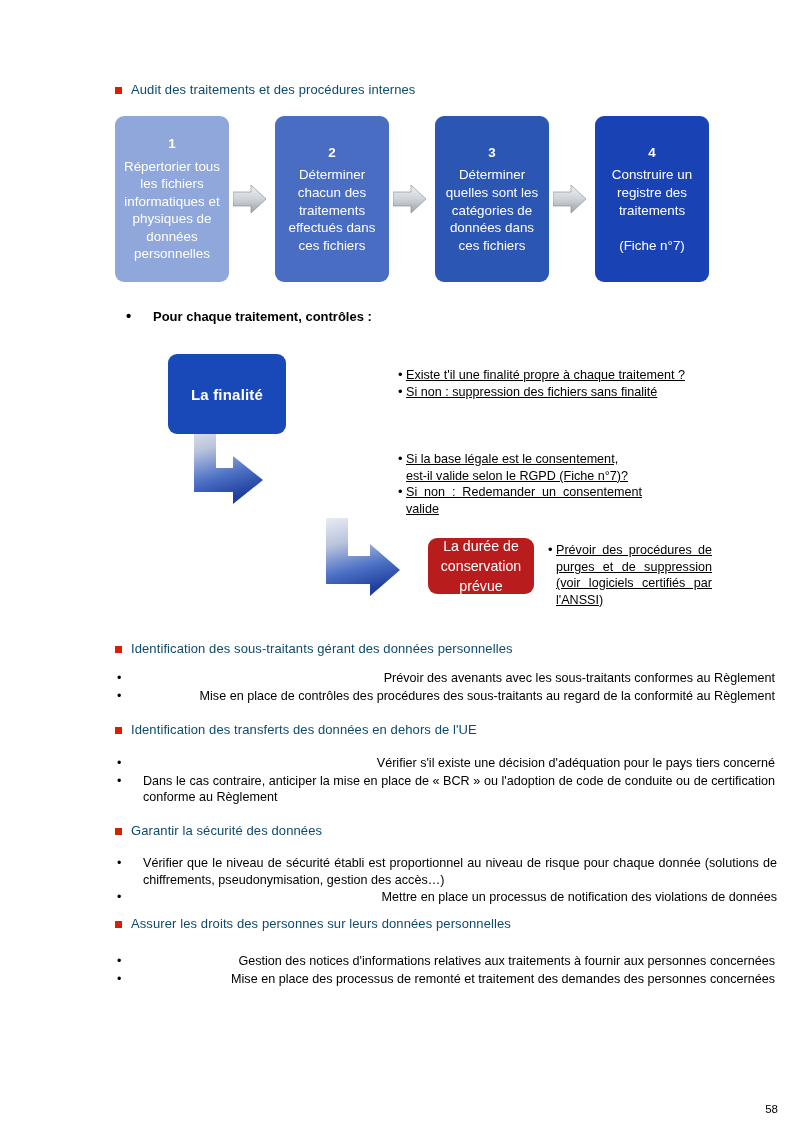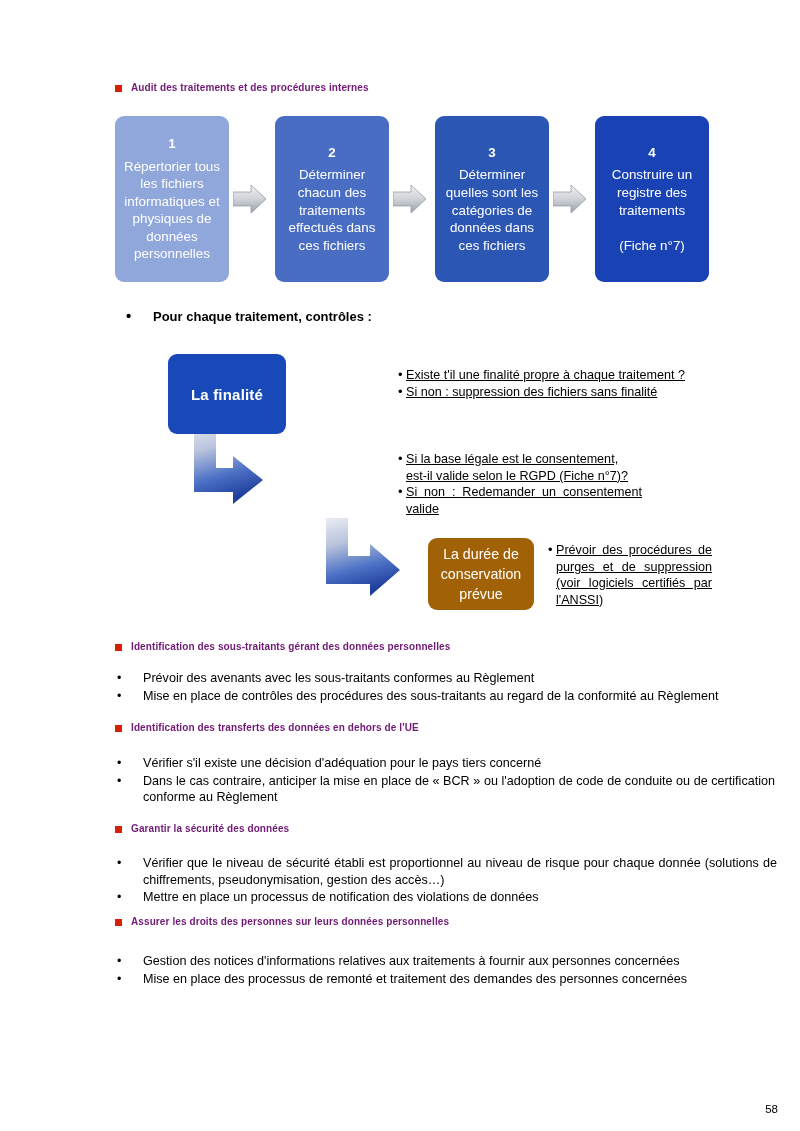--- a/index.html
+++ b/index.html
@@ -15,23 +15,23 @@
     color: #000000;
     overflow: hidden;
   }
 
   
   .sec-head {
     position: absolute;
     display: flex;
     align-items: center;
     gap: 9px;
-    font-size: 10px;
-    font-weight: bold;
-    color: #701a75;
+    font-size: 13px;
+    font-weight: normal;
+    color: #0c4a6e;
     letter-spacing: 0.1px;
     white-space: nowrap;
   }
   .sec-head .sq {
     width: 7px;
     height: 7px;
     background: #d81e05;
     flex: 0 0 auto;
     position: relative;
     top: 1px;
@@ -52,20 +52,21 @@
   .blist .dash {
     width: 26px;
     flex: 0 0 26px;
     text-align: left;
     padding-left: 2px;
     font-size: 12.6px;
     line-height: 16.5px;
   }
   .blist .txt {
     flex: 1 1 auto;
+    text-align: right;
   }
   .blist .txt.just { text-align: justify; }
 
   
   .flow {
     position: absolute;
     left: 115px;
     top: 116px;
     width: 595px;
     height: 166px;
@@ -140,22 +141,22 @@
     letter-spacing: 0.2px;
   }
   #box-base {
     left: 272px; top: 450px; width: 118px; height: 72px;
     background: #4A6DC4;
     font-size: 15px;
     line-height: 21px;
     white-space: pre-line;
   }
   #box-duree {
-    left: 428px; top: 538px; width: 106px; height: 72px;
-    background: #a16207;
+    left: 428px; top: 538px; width: 106px; height: 56px;
+    background: #b91c1c;
     font-size: 14.2px;
     line-height: 20px;
     white-space: pre-line;
   }
 
   .sbullets {
     position: absolute;
     font-size: 12.6px;
     line-height: 16.6px;
     color: #000;

